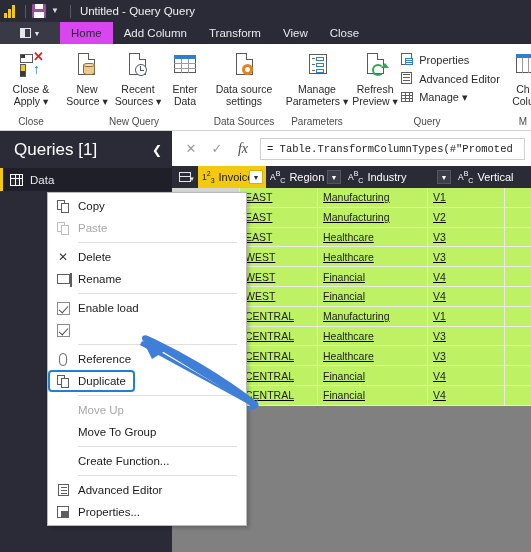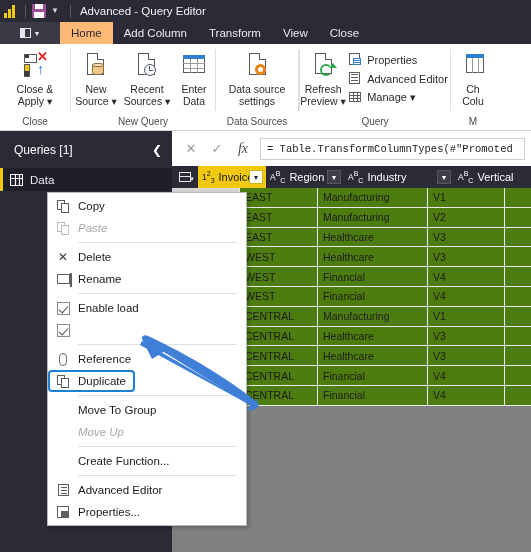--- a/index.html
+++ b/index.html
@@ -38,21 +38,21 @@
     width: 60px; background: #3a3a46; display: flex; align-items: center;
     justify-content: center; gap: 3px;
   }
   .qat-grid { width: 11px; height: 10px; border: 1px solid #e6e6ea; position: relative; }
   .qat-grid::before { content:""; position:absolute; left:0; top:0; width:4px; height:100%; background:#e6e6ea; }
   .qat .car { color: #e6e6ea; font-size: 7px; }
   .tab {
     display: flex; align-items: center; padding: 0 11px; font-size: 11.5px;
     color: #e9e9ee; height: 100%;
   }
-  .tab.active { background: #fdba74; color: #2b2b37; }
+  .tab.active { background: #d946ef; color: #2b2b37; }
 
   
   .ribbon {
     position: absolute; left: 0; top: 44px; width: 531px; height: 87px;
     background: #ffffff; border-bottom: 1px solid #d2d2d2;
     display: flex; align-items: stretch; overflow: hidden;
   }
   .grp { position: relative; display: flex; flex-direction: column; align-items: center; }
   .grp-items { flex: 1; display: flex; align-items: flex-start; padding-top: 4px; }
   .grp-lab { font-size: 10px; color: #4b4b4b; padding-bottom: 3px; }
@@ -92,21 +92,21 @@
 
   
   .qpane {
     position: absolute; left: 0; top: 131px; width: 172px; height: 421px;
     background: #2b2b37;
   }
   .qpane-head {
     height: 37px; display: flex; align-items: center; justify-content: space-between;
     padding: 0 10px 0 14px;
   }
-  .qpane-title { color: #ffffff; font-size: 12px; }
+  .qpane-title { color: #ffffff; font-size: 17px; }
   .qpane-collapse { color: #ffffff; font-size: 12px; }
   .qitem {
     height: 23px; display: flex; align-items: center; gap: 7px;
     padding-left: 10px; background: #1f1f29; position: relative;
   }
   .qitem::before { content:""; position:absolute; left:0; top:0; bottom:0; width:3px; background:#f2c811; }
   .qitem-ico { width: 13px; height: 12px; border: 1px solid #ffffff; position: relative; background:#2b2b37; }
   .qitem-ico::before { content:""; position:absolute; left:0; top:3px; right:0; height:1px; background:#fff; }
   .qitem-ico::after { content:""; position:absolute; left:4px; top:0; bottom:0; width:1px; background:#fff;
                       box-shadow: 4px 0 0 #fff; }
@@ -127,36 +127,36 @@
   .gh-cell.sel .tico { color: #1a1a1a; }
   .tico sup { font-size: 7px; vertical-align: super; }
   .tico sub { font-size: 7px; vertical-align: sub; }
   .filt {
     position: absolute; right: 3px; top: 4px; width: 14px; height: 14px;
     background: #3e3e4a; display: flex; align-items: center; justify-content: center;
     font-size: 7px; color: #ffffff; border: 1px solid #55555f;
   }
   .gh-cell.sel .filt { background: #ffffff; color: #2b2b37; border-color: #d2b40e; }
 
-  .gbody { background: #4d7c0f; }
+  .gbody { background: #bef264; text-decoration: underline; }
   .grow { display: flex; height: 19.8px; align-items: stretch; border-bottom: 1px solid #e9e9e9; }
   .gcell { display: flex; align-items: center; font-size: 10.5px; color: #1d1d1d; padding-left: 5px;
            border-right: 1px solid #e9e9e9; overflow: hidden; white-space: nowrap; }
   .gcell.num { justify-content: flex-end; padding-right: 5px; font-style: italic; background: #d6d6d6; }
 
   
   .ctxmenu {
     position: absolute; left: 47px; top: 192px; width: 200px;
     background: #ffffff; border: 1px solid #b9b9b9;
     box-shadow: 2px 2px 4px rgba(0,0,0,.22); padding: 2px 0;
   }
   .mi { height: 22px; display: flex; align-items: center; position: relative; }
   .mi .micon { width: 30px; display: flex; align-items: center; justify-content: center; flex: 0 0 30px; }
   .mi .mlab { font-size: 11.5px; color: #1b1b1b; white-space: nowrap; }
-  .mi.dis .mlab { color: #a8a8a8; font-style: italic; }
+  .mi.dis .mlab { color: #a8a8a8; }
   .msep { height: 1px; background: #e0e0e0; margin: 3px 9px 3px 30px; }
   .mi.hl-box::after {
     content: ""; position: absolute; left: 0px; top: 0px; right: 111px; bottom: 0px;
     border: 2px solid #1f7fd4; border-radius: 4px; pointer-events: none;
   }
   .chk { width: 13px; height: 13px; border: 1px solid #8a8a8a; background:#fff; position: relative; }
   .chk::after {
     content: ""; position: absolute; left: 3px; top: 1px; width: 4px; height: 8px;
     border: solid #4a4a4a; border-width: 0 1.6px 1.6px 0; transform: rotate(42deg);
   }
@@ -192,21 +192,21 @@
         <i></i>
       </div>
     <div class="tb-sep"></div>
     <div class="save-ico">
       <span class="body"></span>
         <span class="top"></span>
         <span class="bot"></span>
     </div>
     <div class="tb-caret">▼</div>
     <div class="tb-sep"></div>
-    <div class="tb-title">Advanced - Query Editor</div>
+    <div class="tb-title">Untitled - Query Query</div>
   </div>
 
   <div class="tabstrip">
     <div class="qat">
       <span class="qat-grid"></span>
         <span class="car">▼</span>
     </div>
     <div class="tab active">Home</div>
     <div class="tab">Add Column</div>
     <div class="tab">Transform</div>
@@ -290,20 +290,38 @@
           <div class="lab">
             <span>Data source</span><br>
             <span>settings</span>
           </div>
         </div>
       </div>
       <div class="grp-lab">Data Sources</div>
     </div>
     <div class="grp-div"></div>
 
+    <div class="grp" style="width:74px">
+      <div class="grp-items">
+        <div class="bigbtn" style="width:70px">
+          <div class="ico32">
+            <span style="position:absolute;left:7px;top:3px;width:18px;height:20px;border:1.3px solid #5a5a5a;background:#fff;"></span>
+            <span style="position:absolute;left:14px;top:6px;width:8px;height:4px;border:1.2px solid #2f7fd0;"></span>
+            <span style="position:absolute;left:14px;top:12px;width:8px;height:4px;border:1.2px solid #2f7fd0;"></span>
+            <span style="position:absolute;left:14px;top:18px;width:8px;height:4px;border:1.2px solid #2f7fd0;"></span>
+            <span style="position:absolute;left:10px;top:7px;width:3px;height:1px;background:#6a6a6a;box-shadow:0 6px 0 #6a6a6a,0 12px 0 #6a6a6a;"></span>
+          </div>
+          <div class="lab">
+            <span>Manage</span><br>
+            <span>Parameters ▾</span>
+          </div>
+        </div>
+      </div>
+      <div class="grp-lab">Parameters</div>
+    </div>
     <div class="grp-div"></div>
 
     <div class="grp" style="width:150px">
       <div class="grp-items">
         <div class="bigbtn" style="width:50px">
           <div class="ico32">
             <span class="pg" style="left:7px;top:2px;width:17px;height:21px;"></span>
             <span style="position:absolute;left:12px;top:13px;width:12px;height:12px;border:2px solid #2fa84f;border-radius:50%;border-right-color:transparent;"></span>
             <span style="position:absolute;left:21px;top:12px;border-left:4px solid transparent;border-right:4px solid transparent;border-bottom:5px solid #2fa84f;"></span>
           </div>
@@ -531,27 +549,27 @@
       <div class="mi hl-box">
         <span class="micon">
           <span class="copyico">
             <b></b>
             <i></i>
           </span>
         </span>
         <span class="mlab">Duplicate</span>
       </div>
       <div class="msep"></div>
-      <div class="mi">
-        <span class="micon"></span>
-        <span class="mlab">Move To Group</span>
-      </div>
       <div class="mi dis">
         <span class="micon"></span>
         <span class="mlab">Move Up</span>
+      </div>
+      <div class="mi">
+        <span class="micon"></span>
+        <span class="mlab">Move To Group</span>
       </div>
       <div class="msep"></div>
       <div class="mi">
         <span class="micon"></span>
         <span class="mlab">Create Function...</span>
       </div>
       <div class="msep"></div>
       <div class="mi">
         <span class="micon">
           <span class="advico"></span>

